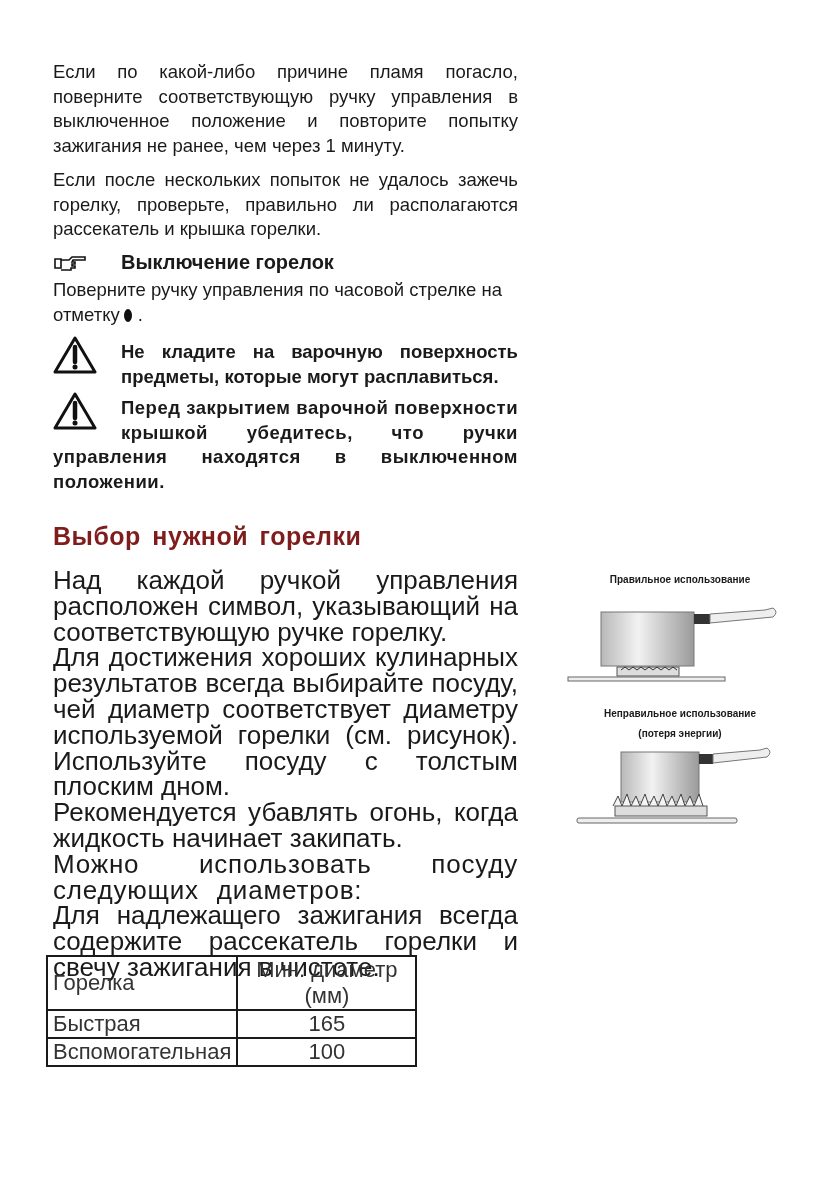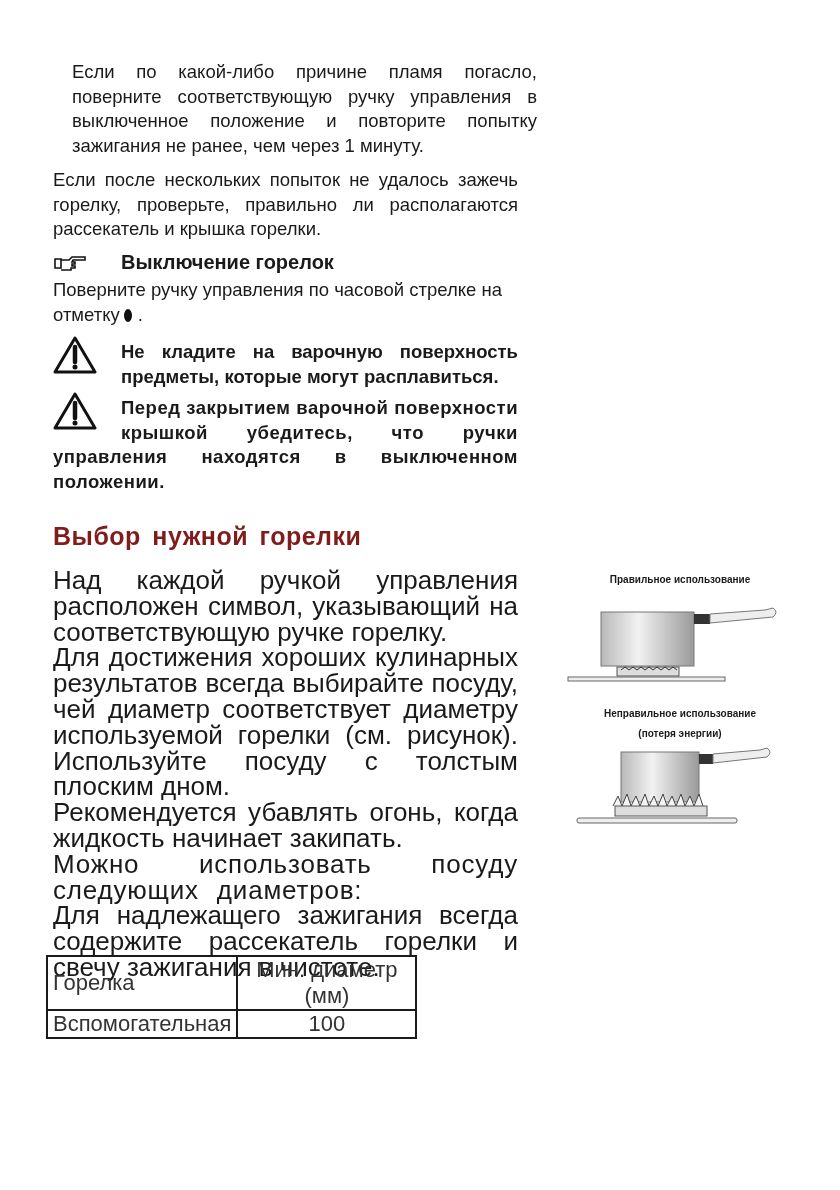--- a/index.html
+++ b/index.html
@@ -1,20 +1,20 @@
 <!DOCTYPE html>
 <html><head>
 <meta charset="utf-8">
 <style>
   html, body { margin: 0; padding: 0; background: #ffffff; }
   body { width: 840px; height: 1190px; position: relative; overflow: hidden;
          font-family: "Liberation Sans", sans-serif; color: #1a1a1a; }
   .col { position: absolute; left: 53px; width: 465px; }
   p { margin: 0; font-size: 18.5px; line-height: 24.5px; text-align: justify; text-align-last: left; }
-  .p1 { top: 60px; margin-left: 19px; }
+  .p1 { top: 60px; }
   .p2 { top: 168px; }
   .sub { position: absolute; left: 53px; top: 251px; width: 470px; display: flex; align-items: center; }
   .hand { width: 34px; height: 18px; margin-right: 34px; }
   .subtitle { font-weight: bold; font-size: 20px; }
   .p3 { top: 278px; }
   .dot { display: inline-block; width: 8px; height: 13px; background: #111; border-radius: 50%; vertical-align: -1px; margin: 0 6px 0 4px; }
   .warn { position: absolute; left: 53px; width: 465px; font-weight: bold; font-size: 18.5px; line-height: 24.5px; text-align: justify; }
   .warn .tri { float: left; width: 44px; height: 38px; margin-right: 24px; margin-top: -4px; }
   .w1 { top: 340px; }
   .w2 { top: 396px; letter-spacing: 0.5px; }
@@ -80,20 +80,24 @@
   <p>Для надлежащего зажигания всегда содержите рассекатель горелки и свечу зажигания в чистоте.</p>
 </div>
 
 <table>
   <tbody>
       <tr>
     <td class="c1">Горелка</td>
     <td class="c2">Мин. диаметр (мм)</td>
   </tr>
   <tr>
+    <td class="c1">Быстрая</td>
+    <td class="c2">165</td>
+  </tr>
+  <tr>
     <td class="c1">Вспомогательная</td>
     <td class="c2">100</td>
   </tr>
 </tbody>
   </table>
 
 <div class="fig fig1">
   <div class="fig-title">Правильное использование</div>
   <svg width="250" height="100" viewBox="0 0 250 100">
     <defs>

